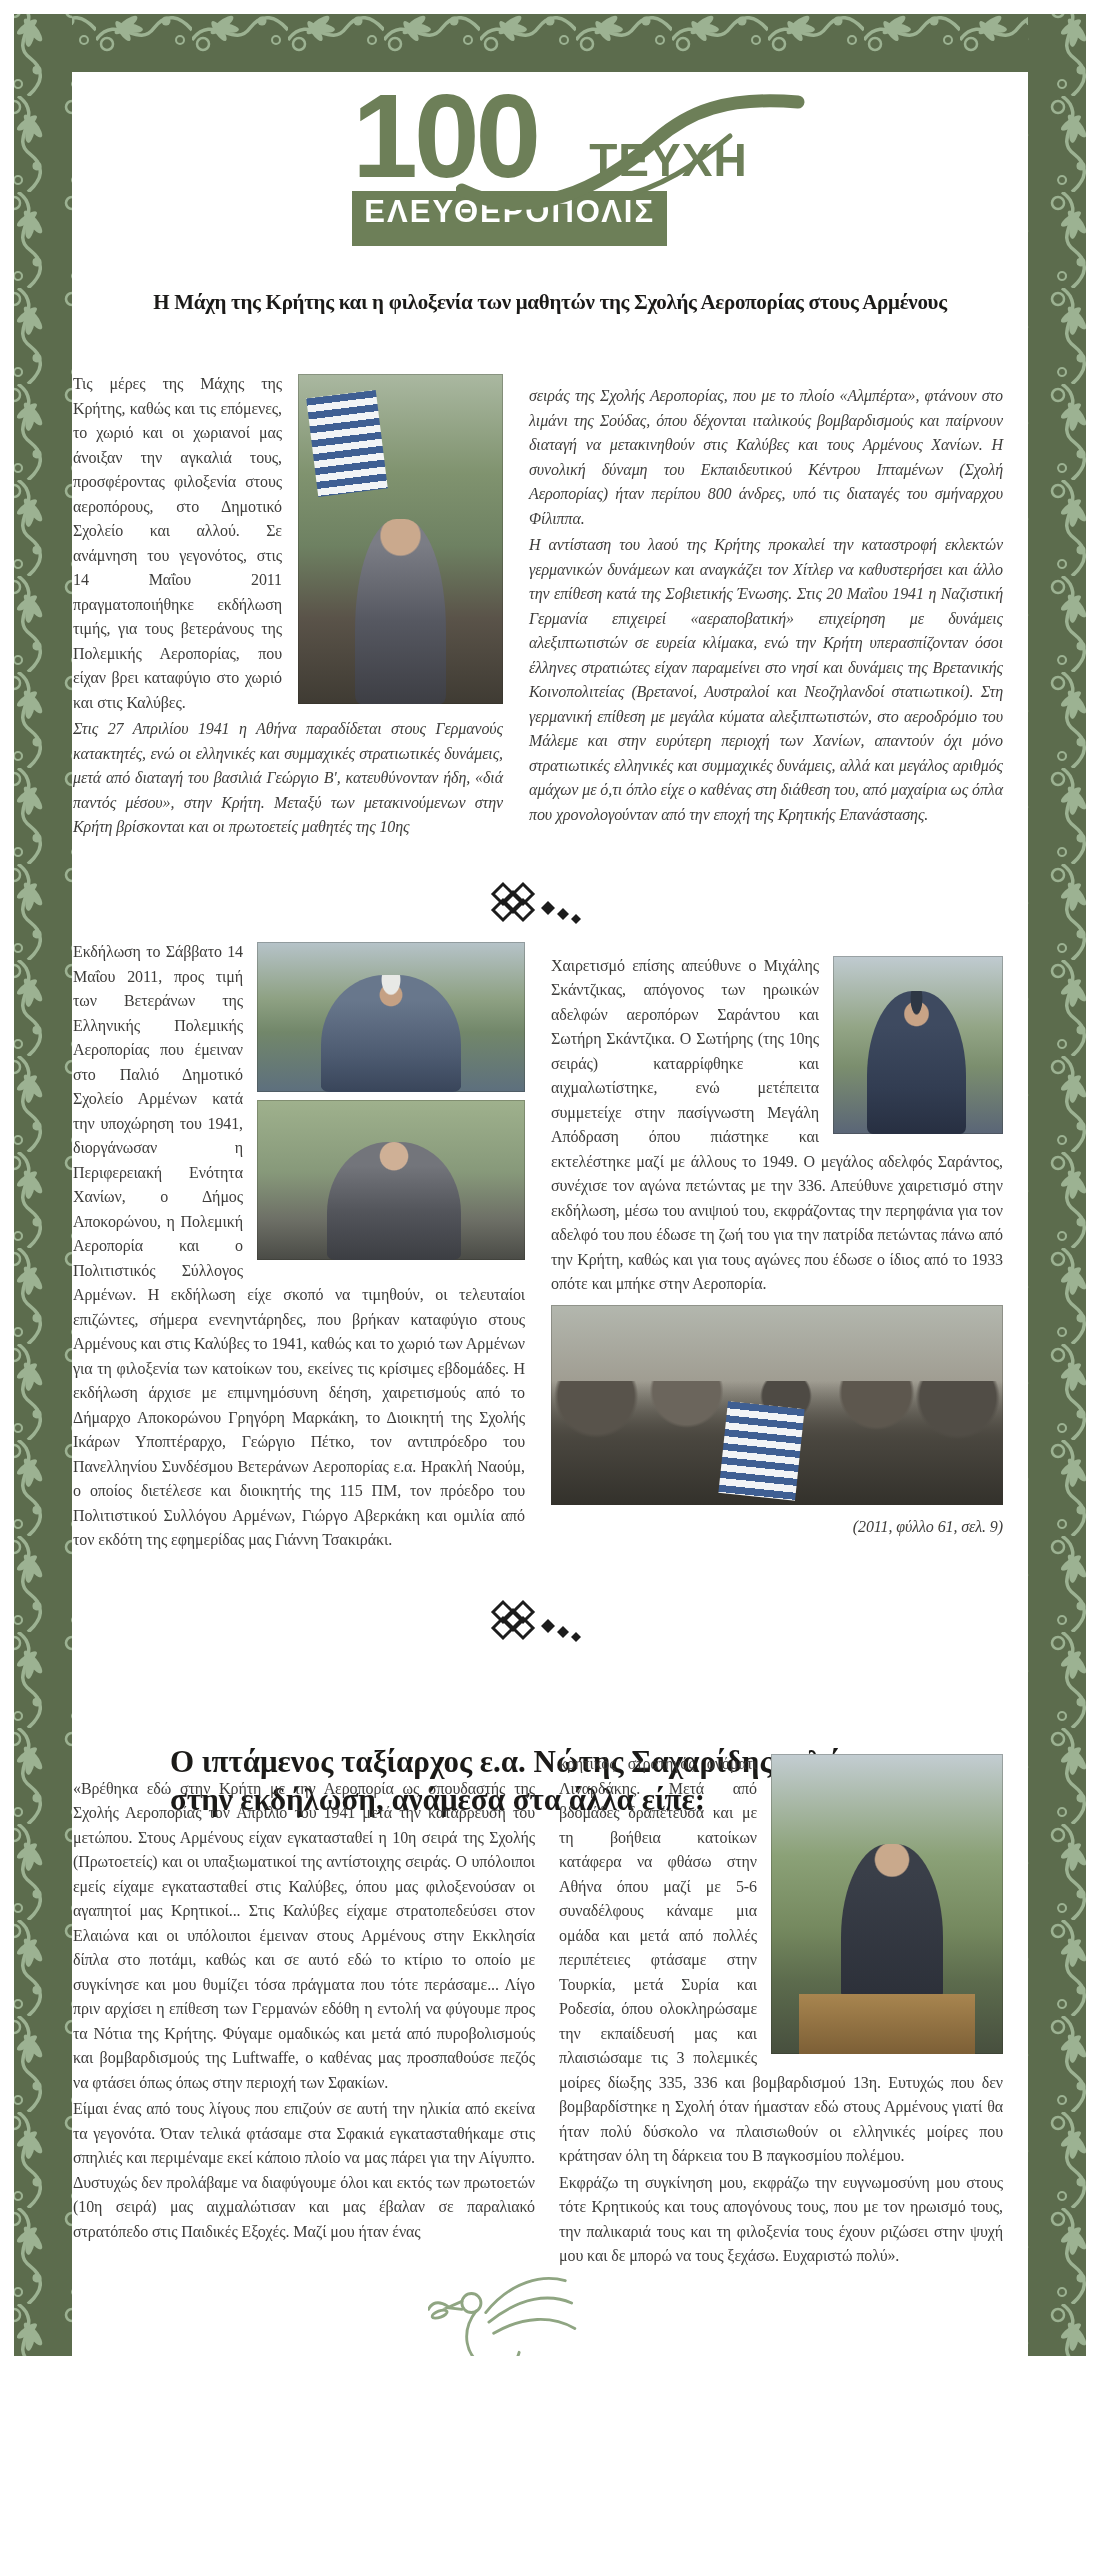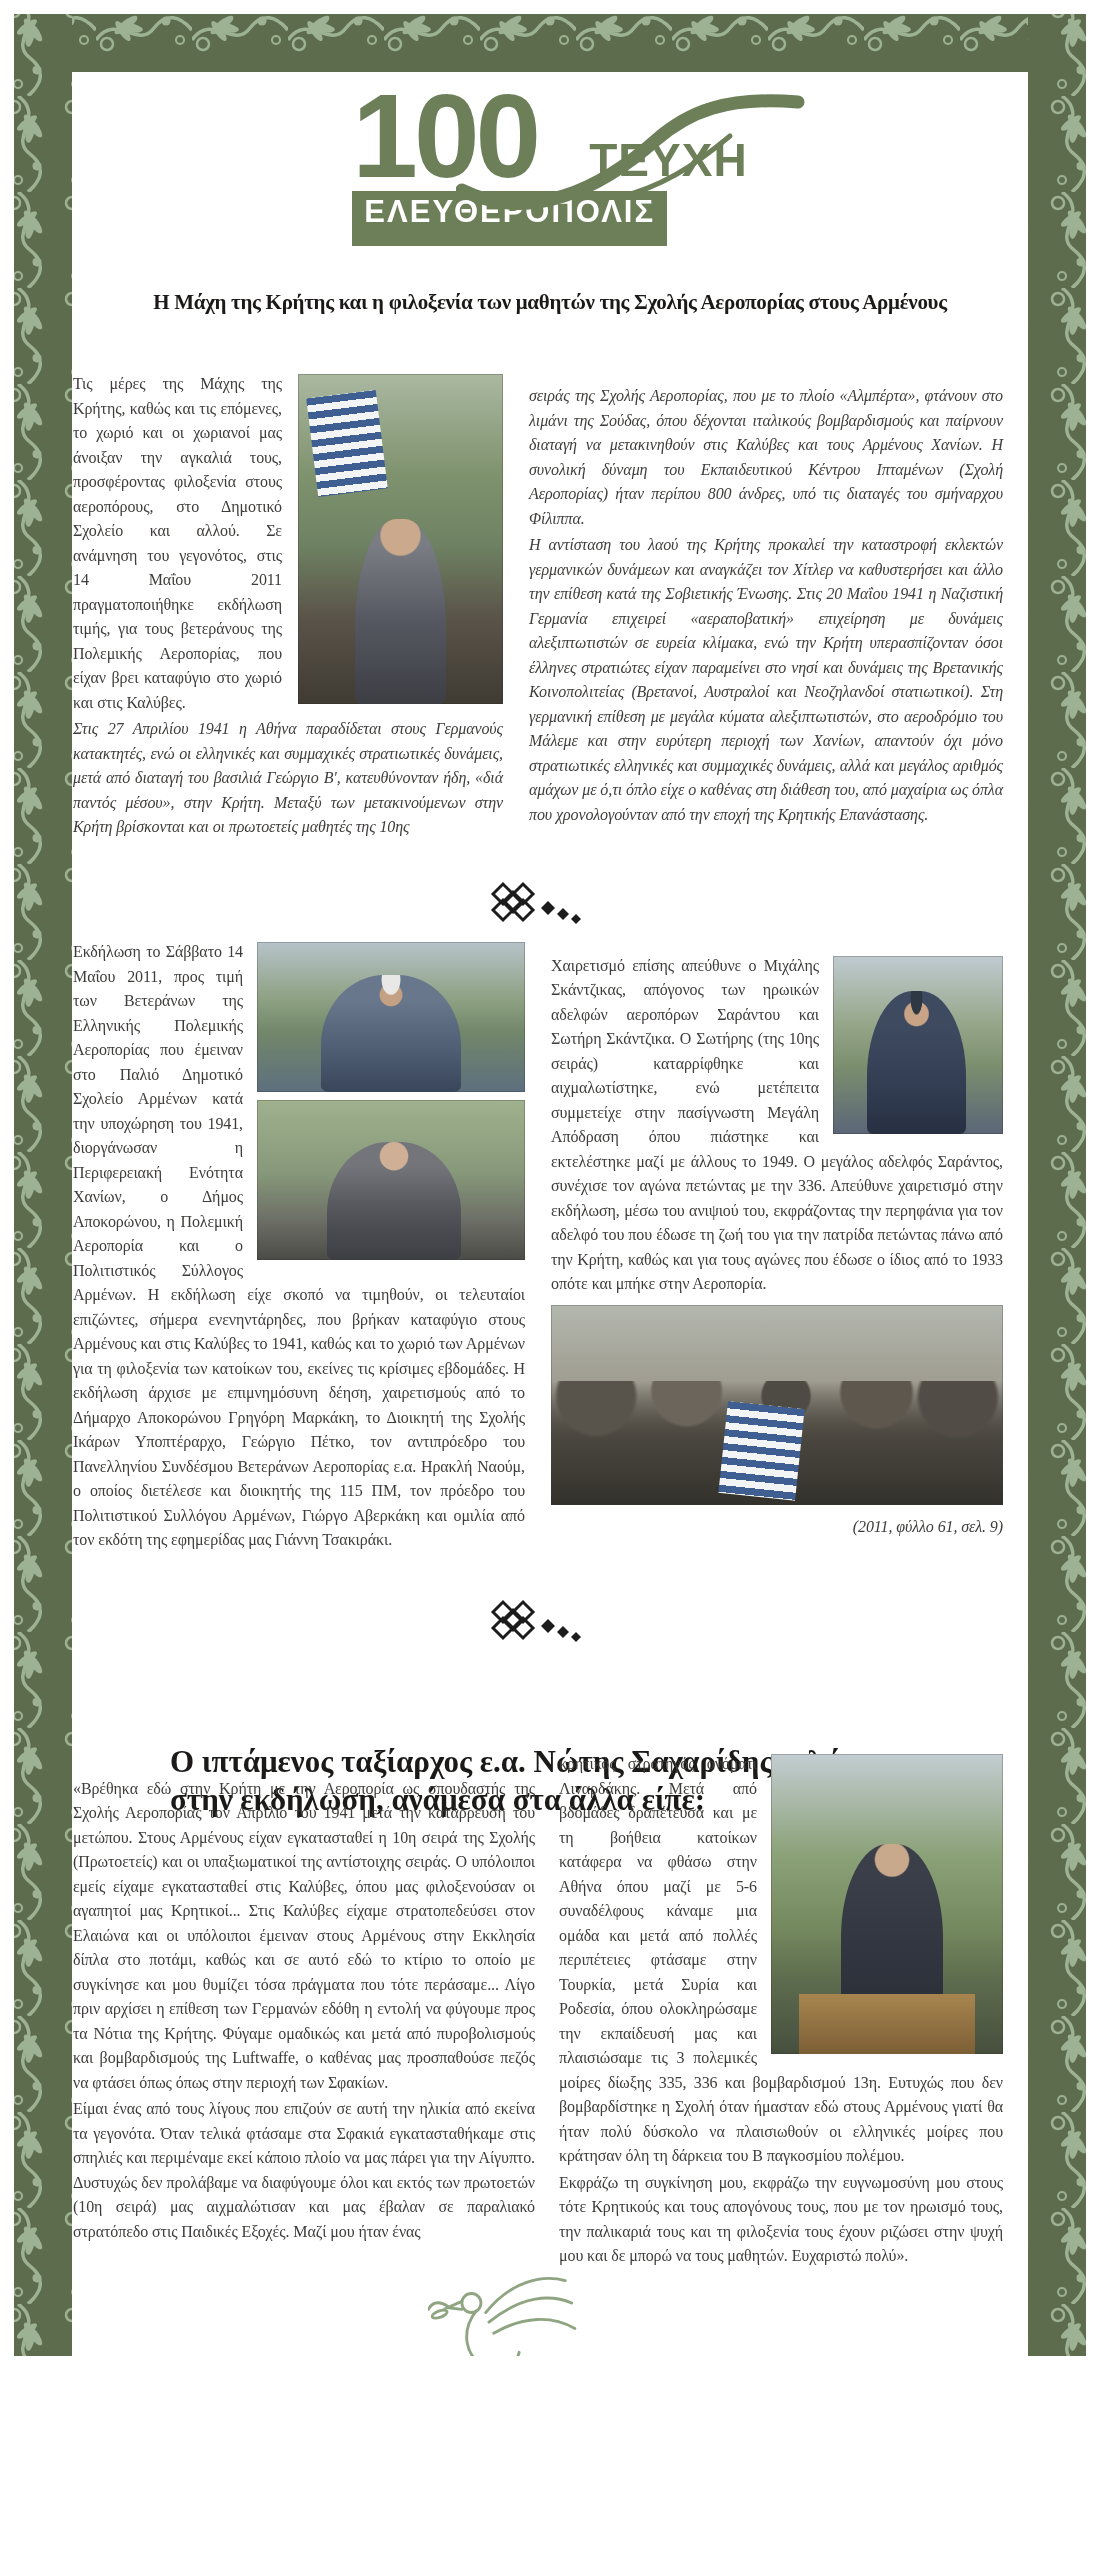--- a/index.html
+++ b/index.html
@@ -225,21 +225,21 @@
     <div class="cl">
       <p>«Βρέθηκα εδώ στην Κρήτη με την Αεροπορία ως σπουδαστής της Σχολής Αεροπορίας τον Απρίλιο του 1941 μετά την κατάρρευση του μετώπου. Στους Αρμένους είχαν εγκατασταθεί η 10η σειρά της Σχολής (Πρωτοετείς) και οι υπαξιωματικοί της αντίστοιχης σειράς. Ο υπόλοιποι εμείς είχαμε εγκατασταθεί στις Καλύβες, όπου μας φιλοξενούσαν οι αγαπητοί μας Κρητικοί... Στις Καλύβες είχαμε στρατοπεδεύσει στον Ελαιώνα και οι υπόλοιποι έμειναν στους Αρμένους στην Εκκλησία δίπλα στο ποτάμι, καθώς και σε αυτό εδώ το κτίριο το οποίο με συγκίνησε και μου θυμίζει τόσα πράγματα που τότε περάσαμε... Λίγο πριν αρχίσει η επίθεση των Γερμανών εδόθη η εντολή να φύγουμε προς τα Νότια της Κρήτης. Φύγαμε ομαδικώς και μετά από πυροβολισμούς και βομβαρδισμούς της Luftwaffe, ο καθένας μας προσπαθούσε πεζός να φτάσει όπως όπως στην περιοχή των Σφακίων.</p>
       <p>Είμαι ένας από τους λίγους που επιζούν σε αυτή την ηλικία από εκείνα τα γεγονότα. Όταν τελικά φτάσαμε στα Σφακιά εγκατασταθήκαμε στις σπηλιές και περιμέναμε εκεί κάποιο πλοίο να μας πάρει για την Αίγυπτο. Δυστυχώς δεν προλάβαμε να διαφύγουμε όλοι και εκτός των πρωτοετών (10η σειρά) μας αιχμαλώτισαν και μας έβαλαν σε παραλιακό στρατόπεδο στις Παιδικές Εξοχές. Μαζί μου ήταν ένας</p>
     </div>
     <div class="cr">
       <div class="ph ph6 fr">
         <div class="person"></div>
         <div class="lectern"></div>
       </div>
       <p>κρητικός στρατηγός ονόματι Λιναρδάκης. Μετά από βδομάδες δραπέτευσα και με τη βοήθεια κατοίκων κατάφερα να φθάσω στην Αθήνα όπου μαζί με 5-6 συναδέλφους κάναμε μια ομάδα και μετά από πολλές περιπέτειες φτάσαμε στην Τουρκία, μετά Συρία και Ροδεσία, όπου ολοκληρώσαμε την εκπαίδευσή μας και πλαισιώσαμε τις 3 πολεμικές μοίρες δίωξης 335, 336 και βομβαρδισμού 13η. Ευτυχώς που δεν βομβαρδίστηκε η Σχολή όταν ήμασταν εδώ στους Αρμένους γιατί θα ήταν πολύ δύσκολο να πλαισιωθούν οι ελληνικές μοίρες που κράτησαν όλη τη δάρκεια του Β παγκοσμίου πολέμου.</p>
-      <p>Εκφράζω τη συγκίνηση μου, εκφράζω την ευγνωμοσύνη μου στους τότε Κρητικούς και τους απογόνους τους, που με τον ηρωισμό τους, την παλικαριά τους και τη φιλοξενία τους έχουν ριζώσει στην ψυχή μου και δε μπορώ να τους μαθητών. Ευχαριστώ πολύ».</p>
+      <p>Εκφράζω τη συγκίνηση μου, εκφράζω την ευγνωμοσύνη μου στους τότε Κρητικούς και τους απογόνους τους, που με τον ηρωισμό τους, την παλικαριά τους και τη φιλοξενία τους έχουν ριζώσει στην ψυχή μου και δε μπορώ να τους ξεχάσω. Ευχαριστώ πολύ».</p>
     </div>
   </div>
 
   <svg class="layer dove" width="160" height="175" viewBox="0 0 100 110">
     <g stroke="#8fa582" stroke-width="1.8" fill="none" stroke-linecap="round">
       <circle cx="27" cy="22" r="6"></circle>
       <path d="M21,21 L12,25 L21,26"></path>
       <path d="M30,27 C20,40 23,56 36,62 C47,66 55,61 57,53"></path>
       <path d="M36,28 C52,8 72,4 86,8"></path>
       <path d="M38,34 C58,18 76,16 90,22"></path>

